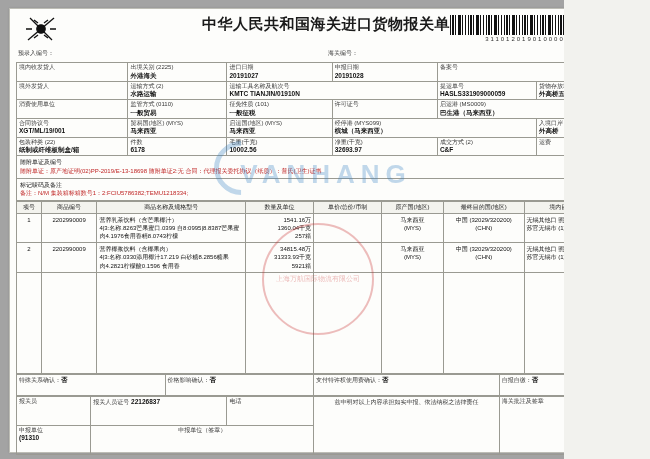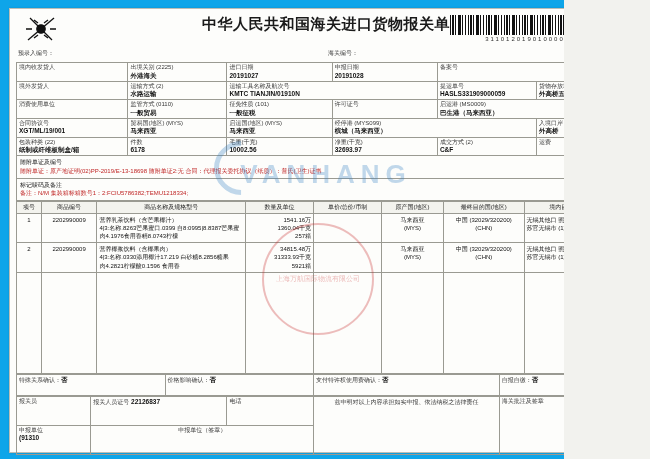--- a/index.html
+++ b/index.html
@@ -1,18 +1,18 @@
 <!DOCTYPE html>
 <html><head>
 <meta charset="utf-8">
 <style>
   html,body{margin:0;padding:0;background:#f2f2ee;}
   body{font-family:"Liberation Sans","DejaVu Sans",sans-serif;}
   #page{
-    position:relative;width:564px;height:459px;background:#0ea5e9;
+    position:relative;width:564px;height:459px;background:#a3a3a3;
     overflow:hidden;
   }
   .sheet{
     position:absolute;left:9px;top:8px;width:632px;height:443px;
     background:#fdfdfb;border:1px solid #bdbdb5;
     box-shadow:0 0 2px rgba(0,0,0,.12);
   }
   
   .hdr{position:relative;height:40px;}
   .logo{

